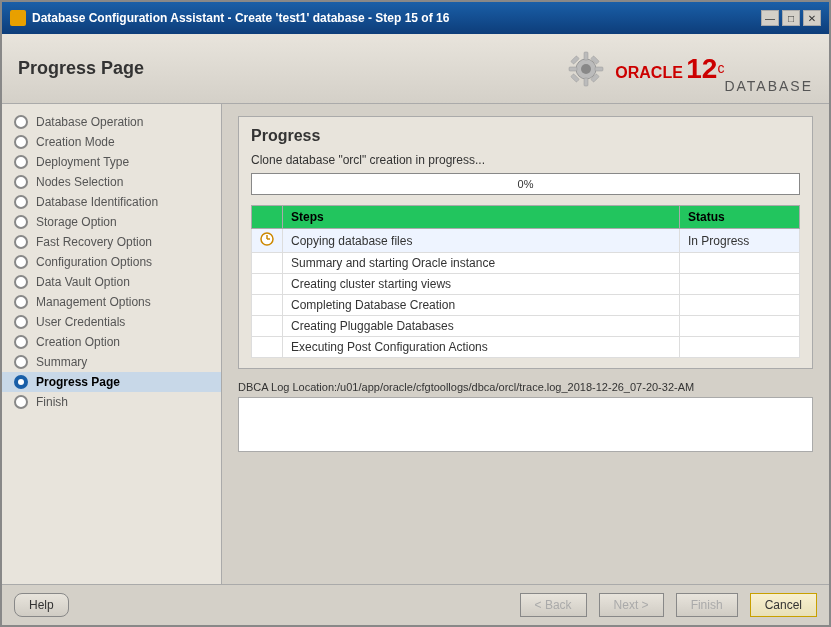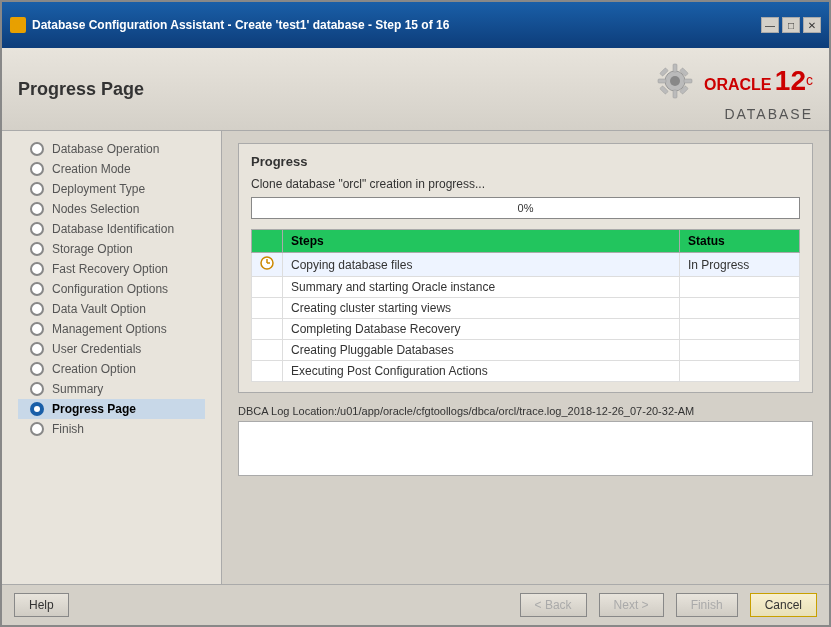--- a/index.html
+++ b/index.html
@@ -19,21 +19,21 @@
       flex-direction: column;
       background: #d4d0c8;
     }
     .titlebar {
       background: linear-gradient(to bottom, #1a5fa8, #0d3d7a);
       color: white;
       padding: 4px 8px;
       display: flex;
       align-items: center;
       justify-content: space-between;
-      height: 46px;
+      height: 32px;
     }
     .titlebar-left {
       display: flex;
       align-items: center;
       gap: 6px;
     }
     .titlebar-icon {
       width: 16px;
       height: 16px;
       background: #e8a000;
@@ -74,21 +74,21 @@
       border-bottom: 1px solid #aaa;
       min-height: 70px;
     }
     .page-title {
       font-size: 18px;
       font-weight: bold;
       color: #333;
     }
     .oracle-logo {
       display: flex;
-      flex-direction: column;
+      flex-direction: row;
       align-items: flex-end;
       justify-content: center;
     }
     .oracle-logo-top {
       display: flex;
       align-items: center;
       gap: 4px;
     }
     .oracle-text {
       font-size: 16px;
@@ -108,21 +108,21 @@
     }
     .content {
       display: flex;
       flex: 1;
       overflow: hidden;
     }
     .sidebar {
       width: 220px;
       background: #e8e4dc;
       border-right: 1px solid #aaa;
-      padding: 8px 16px;
+      padding: 8px 0;
       overflow-y: auto;
     }
     .sidebar-item {
       display: flex;
       align-items: center;
       padding: 3px 12px;
       cursor: pointer;
       color: #555;
       font-size: 12px;
     }
@@ -153,21 +153,21 @@
       background: #d4d0c8;
       overflow-y: auto;
     }
     .progress-group {
       border: 1px solid #aaa;
       background: #e8e4dc;
       padding: 10px 12px;
       margin-bottom: 12px;
     }
     .progress-group-title {
-      font-size: 13px;
+      font-size: 16px;
       font-weight: bold;
       color: #333;
       margin-bottom: 8px;
     }
     .progress-label {
       font-size: 12px;
       color: #333;
       margin-bottom: 6px;
     }
     .progress-bar-container {
@@ -245,20 +245,21 @@
       border: 1px solid #888;
       background: linear-gradient(to bottom, #e8e4dc, #d0ccC4);
       cursor: pointer;
       font-size: 12px;
       color: #333;
       min-width: 60px;
       text-align: center;
     }
     .btn.help-btn {
       min-width: 50px;
+      border-radius: 8px;
     }
     .btn.cancel-btn {
       border-color: #c8a000;
       background: linear-gradient(to bottom, #f8f0d0, #e8e0b8);
     }
     .btn:disabled {
       color: #aaa;
       cursor: default;
     }
   </style>
@@ -413,21 +414,21 @@
                 <td>Summary and starting Oracle instance</td>
                 <td></td>
               </tr>
               <tr>
                 <td style="text-align: center;"></td>
                 <td>Creating cluster starting views</td>
                 <td></td>
               </tr>
               <tr>
                 <td style="text-align: center;"></td>
-                <td>Completing Database Recovery</td>
+                <td>Completing Database Creation</td>
                 <td></td>
               </tr>
               <tr>
                 <td style="text-align: center;"></td>
                 <td>Creating Pluggable Databases</td>
                 <td></td>
               </tr>
               <tr>
                 <td style="text-align: center;"></td>
                 <td>Executing Post Configuration Actions</td>

